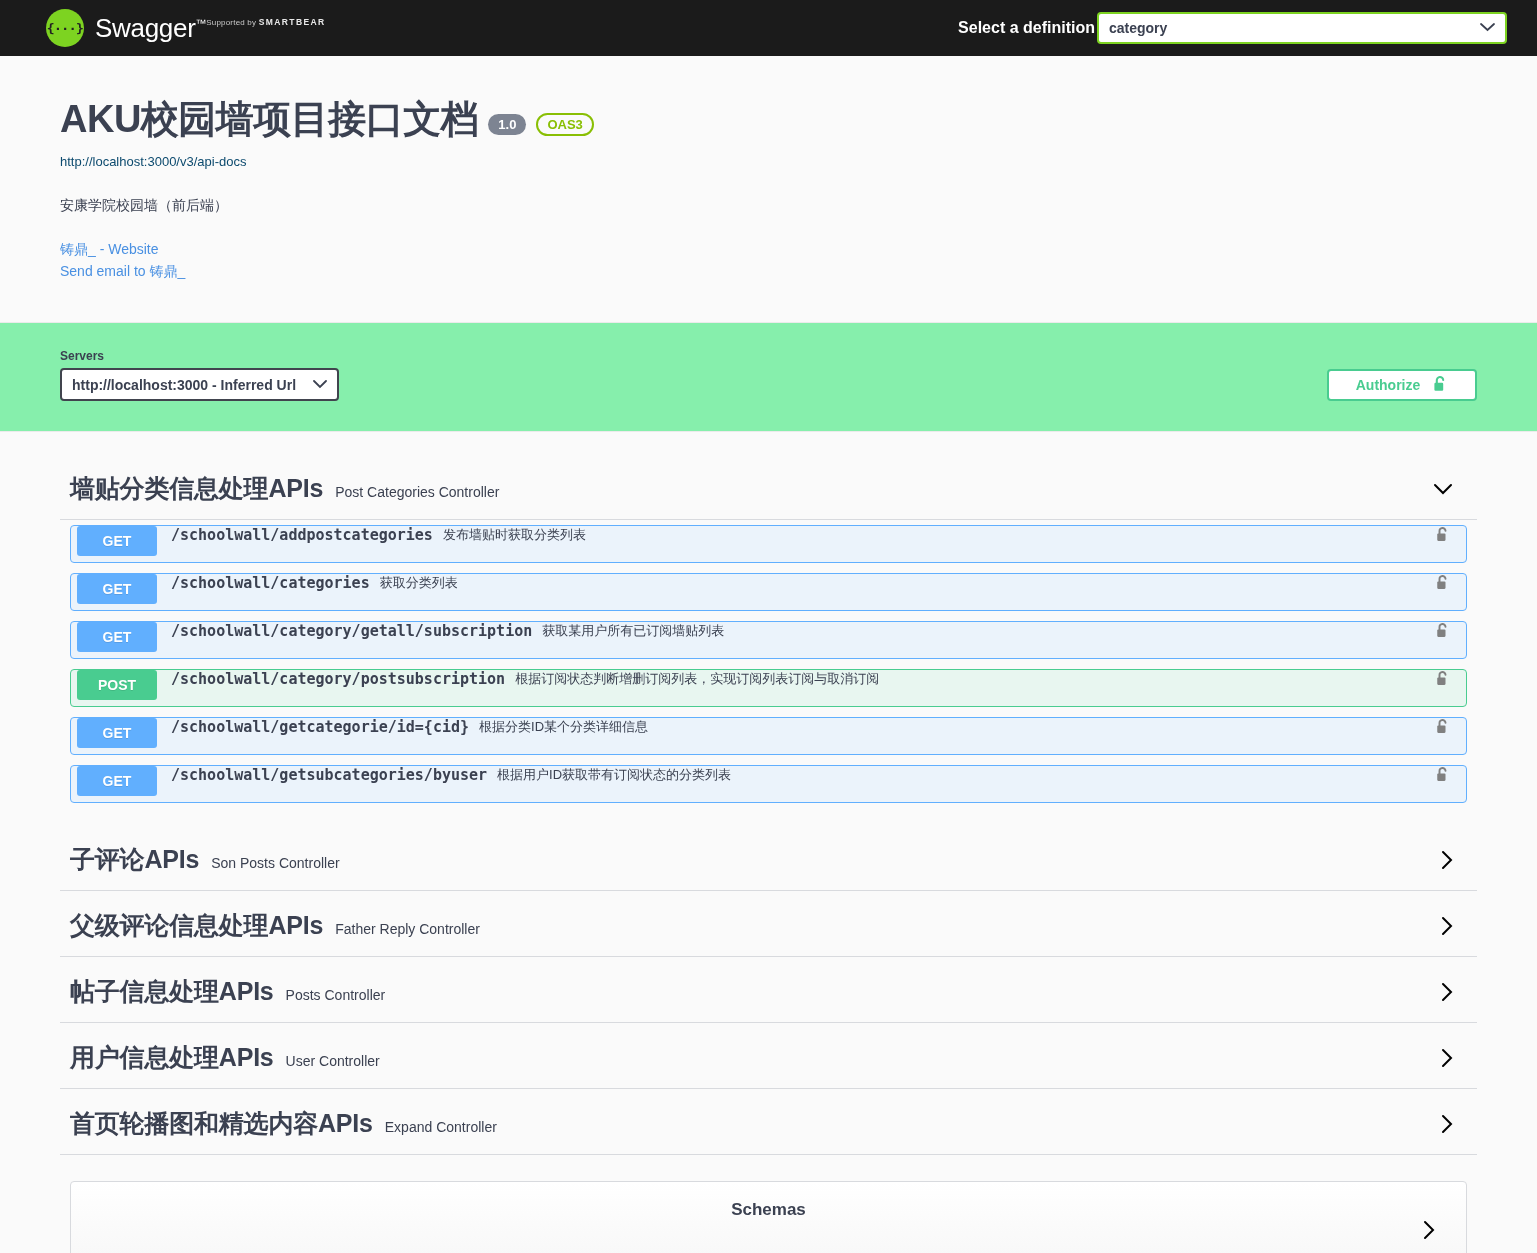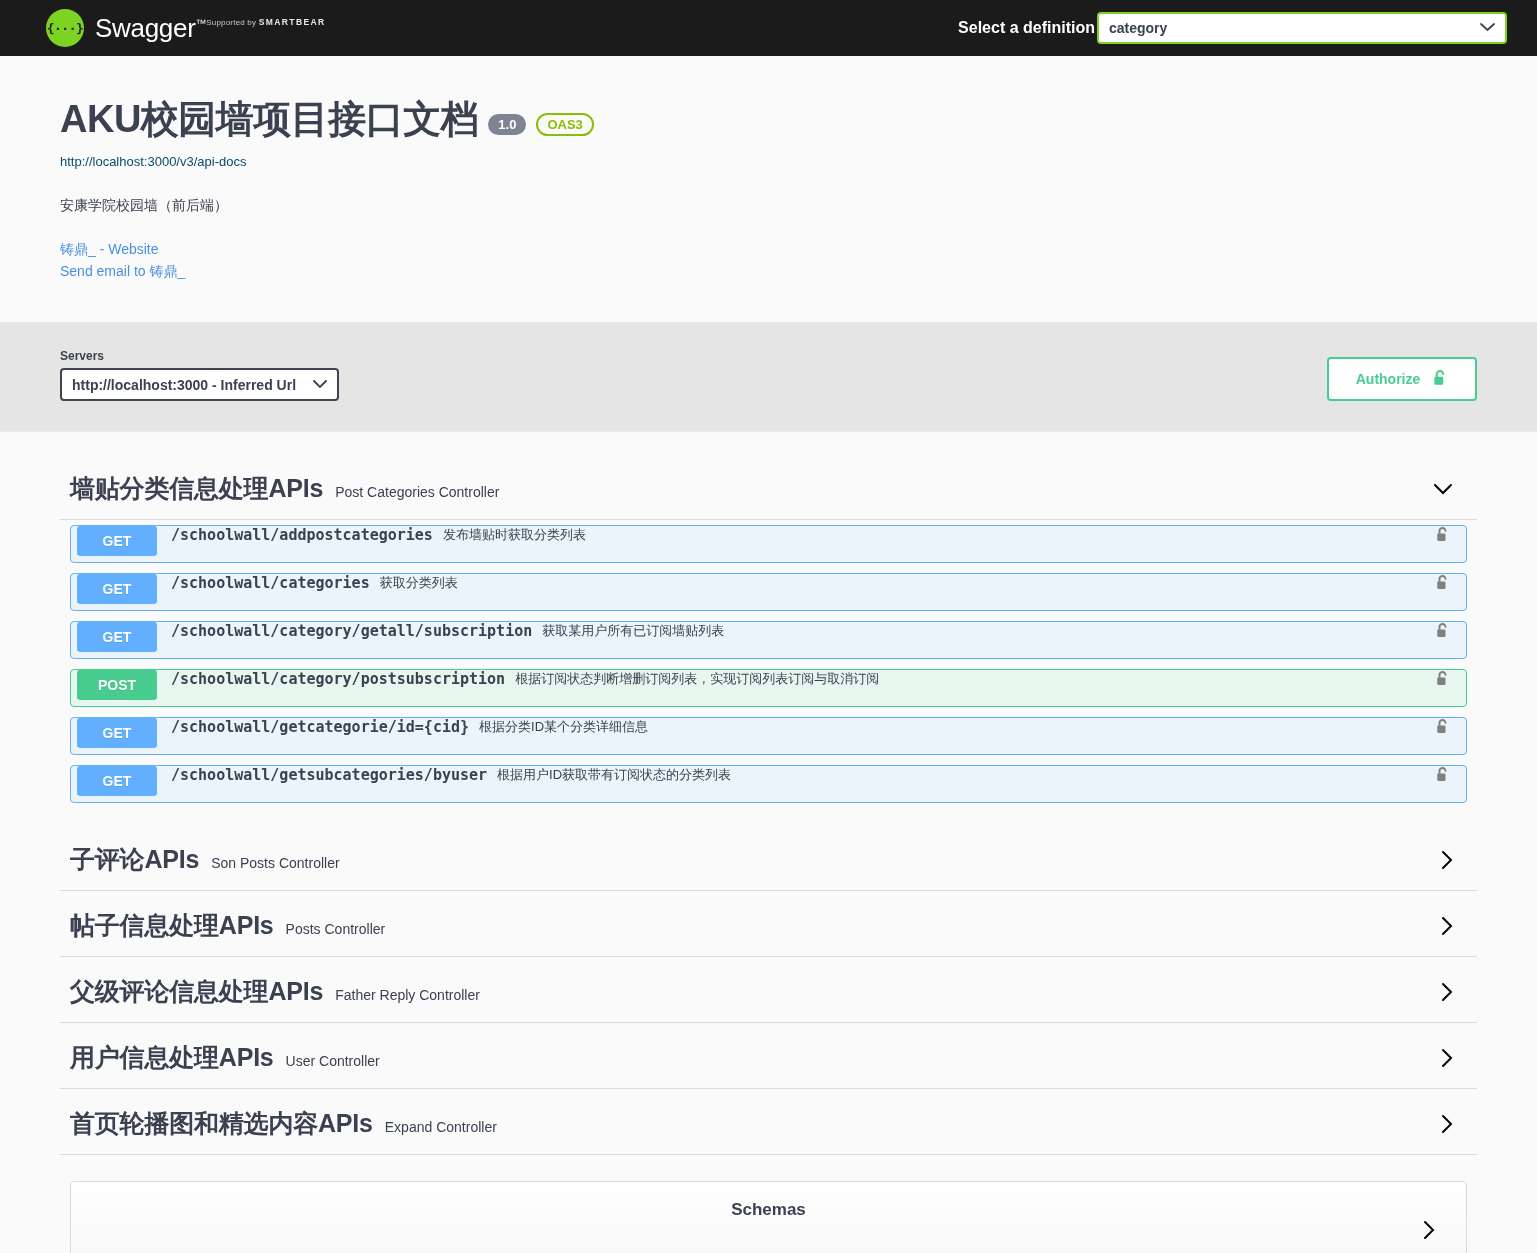--- a/index.html
+++ b/index.html
@@ -96,21 +96,21 @@
     font-size: 14px; color: #3b4151;
   }
   .contact { margin-top: 24px; line-height: 1.55; }
   .contact a {
     display: block;
     font-size: 14px; color: #4990e2; text-decoration: none;
   }
 
   
   .servers-band {
-    background: #e5e5e5;
+    background: #86efac;
     border-top: 1px solid #ebebeb;
     border-bottom: 1px solid #ebebeb;
   }
   .servers-inner {
     display: flex; align-items: flex-end;
     padding: 26px 0 30px 0;
   }
   .servers-label {
     font-size: 12px; font-weight: 700; color: #3b4151;
     margin-bottom: 5px;
@@ -119,21 +119,21 @@
     width: 279px; height: 33px;
     border: 2px solid #41444e; border-radius: 4px;
     background: #fff;
     display: flex; align-items: center; padding: 0 10px;
     font-size: 14px; font-weight: 700; color: #3b4151;
     overflow: hidden; white-space: nowrap;
   }
   .server-select .chev { margin-left: auto; font-size: 12px; padding-left: 6px;}
   .authorize-btn {
     margin-left: auto;
-    width: 150px; height: 44px;
+    width: 150px; height: 32px;
     border: 2px solid #49cc90; border-radius: 4px;
     background: #fff;
     display: flex; align-items: center; justify-content: center; gap: 12px;
     font-size: 14px; font-weight: 700; color: #49cc90;
     cursor: pointer;
   }
 
   
   .ops-band { background: #fafafa; padding-top: 22px; }
   .tag-block { margin-bottom: 0; }
@@ -365,33 +365,33 @@
             <span class="tag-desc">Son Posts Controller</span>
             <span class="tag-arrow">
               <svg width="12" height="20" viewBox="0 0 12 20">
                 <path d="M2 2l8 8-8 8" stroke="#000" stroke-width="2" fill="none" stroke-linecap="round"></path>
               </svg>
             </span>
           </div>
         </div>
         <div class="tag-block">
           <div class="tag-header">
+            <span class="tag-name">父级评论信息处理APIs</span>
+            <span class="tag-desc">Father Reply Controller</span>
+            <span class="tag-arrow">
+              <svg width="12" height="20" viewBox="0 0 12 20">
+                <path d="M2 2l8 8-8 8" stroke="#000" stroke-width="2" fill="none" stroke-linecap="round"></path>
+              </svg>
+            </span>
+          </div>
+        </div>
+        <div class="tag-block">
+          <div class="tag-header">
             <span class="tag-name">帖子信息处理APIs</span>
             <span class="tag-desc">Posts Controller</span>
-            <span class="tag-arrow">
-              <svg width="12" height="20" viewBox="0 0 12 20">
-                <path d="M2 2l8 8-8 8" stroke="#000" stroke-width="2" fill="none" stroke-linecap="round"></path>
-              </svg>
-            </span>
-          </div>
-        </div>
-        <div class="tag-block">
-          <div class="tag-header">
-            <span class="tag-name">父级评论信息处理APIs</span>
-            <span class="tag-desc">Father Reply Controller</span>
             <span class="tag-arrow">
               <svg width="12" height="20" viewBox="0 0 12 20">
                 <path d="M2 2l8 8-8 8" stroke="#000" stroke-width="2" fill="none" stroke-linecap="round"></path>
               </svg>
             </span>
           </div>
         </div>
         <div class="tag-block">
           <div class="tag-header">
             <span class="tag-name">用户信息处理APIs</span>

